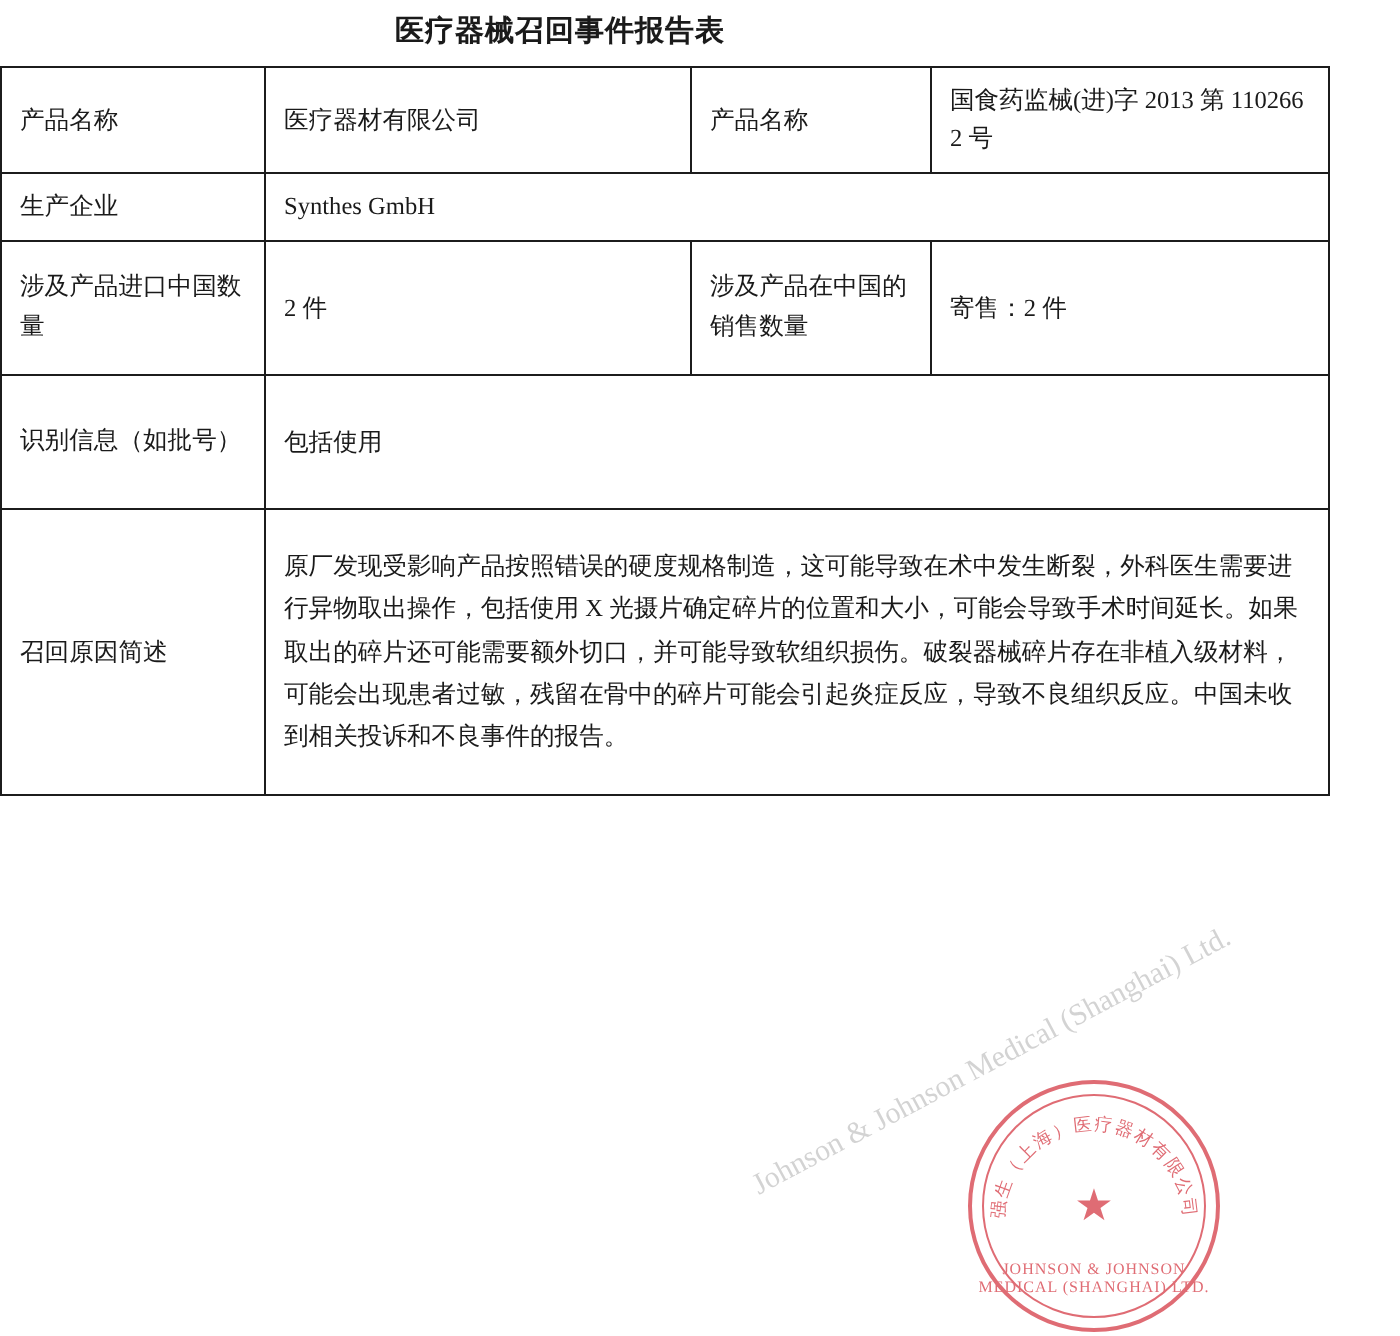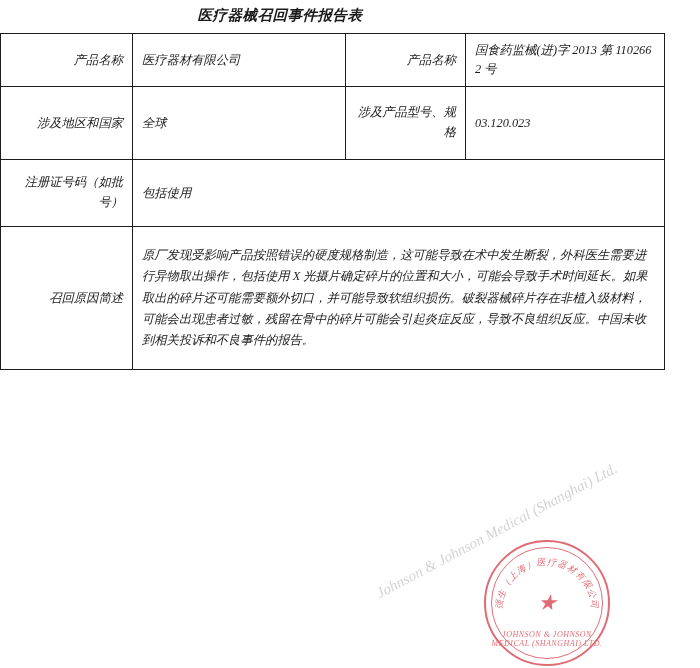--- a/index.html
+++ b/index.html
@@ -13,21 +13,20 @@
     font-family: "Liberation Serif", serif;
     color: #1a1a1a;
     position: relative;
     overflow: hidden;
   }
   .page {
     position: relative;
     width: 560px;
     height: 668px;
     box-sizing: border-box;
-    font-style: italic;
   }
   .doc-title {
     text-align: center;
     font-size: 14.5px;
     font-weight: bold;
     letter-spacing: 0.5px;
     padding: 6px 0 8px 0;
     font-family: "Liberation Serif", serif;
   }
   table.recall-table {
@@ -38,21 +37,21 @@
     font-size: 12.3px;
     line-height: 1.55;
   }
   table.recall-table td {
     border: 1px solid #1c1c1c;
     padding: 7px 9px;
     vertical-align: middle;
     word-break: break-all;
   }
   td.label {
-    text-align: right;
+    text-align: left;
     width: 132px;
   }
   td.value {
     text-align: left;
   }
   .justify {
     text-align: justify;
     line-height: 1.72;
   }
   .tall {
@@ -140,27 +139,31 @@
       <col style="width:199px">
     </colgroup>
     <tbody>
       <tr>
         <td class="label">产品名称</td>
         <td class="value">医疗器材有限公司</td>
         <td class="label">产品名称</td>
         <td class="value">国食药监械(进)字 2013 第 1102662 号</td>
       </tr>
       <tr>
-        <td class="label" style="height:58px">涉及地区和国家</td>
-        <td class="value">全球</td>
-        <td class="label label-2line">涉及产品型号、规格</td>
-        <td class="value">03.120.023</td>
+        <td class="label">生产企业</td>
+        <td class="value" colspan="3">Synthes GmbH</td>
       </tr>
       <tr>
-        <td class="label label-2line" style="height:52px">注册证号码（如批号）</td>
+        <td class="label label-2line" style="height:52px">涉及产品进口中国数量</td>
+        <td class="value">2 件</td>
+        <td class="label label-2line">涉及产品在中国的销售数量</td>
+        <td class="value">寄售：2 件</td>
+      </tr>
+      <tr>
+        <td class="label label-2line" style="height:52px">识别信息（如批号）</td>
         <td class="value" colspan="3">包括使用</td>
       </tr>
       <tr>
         <td class="label" style="height:128px">召回原因简述</td>
         <td class="value justify" colspan="3">原厂发现受影响产品按照错误的硬度规格制造，这可能导致在术中发生断裂，外科医生需要进行异物取出操作，包括使用 X 光摄片确定碎片的位置和大小，可能会导致手术时间延长。如果取出的碎片还可能需要额外切口，并可能导致软组织损伤。破裂器械碎片存在非植入级材料，可能会出现患者过敏，残留在骨中的碎片可能会引起炎症反应，导致不良组织反应。中国未收到相关投诉和不良事件的报告。</td>
       </tr>
 
     </tbody>
   </table>
 

